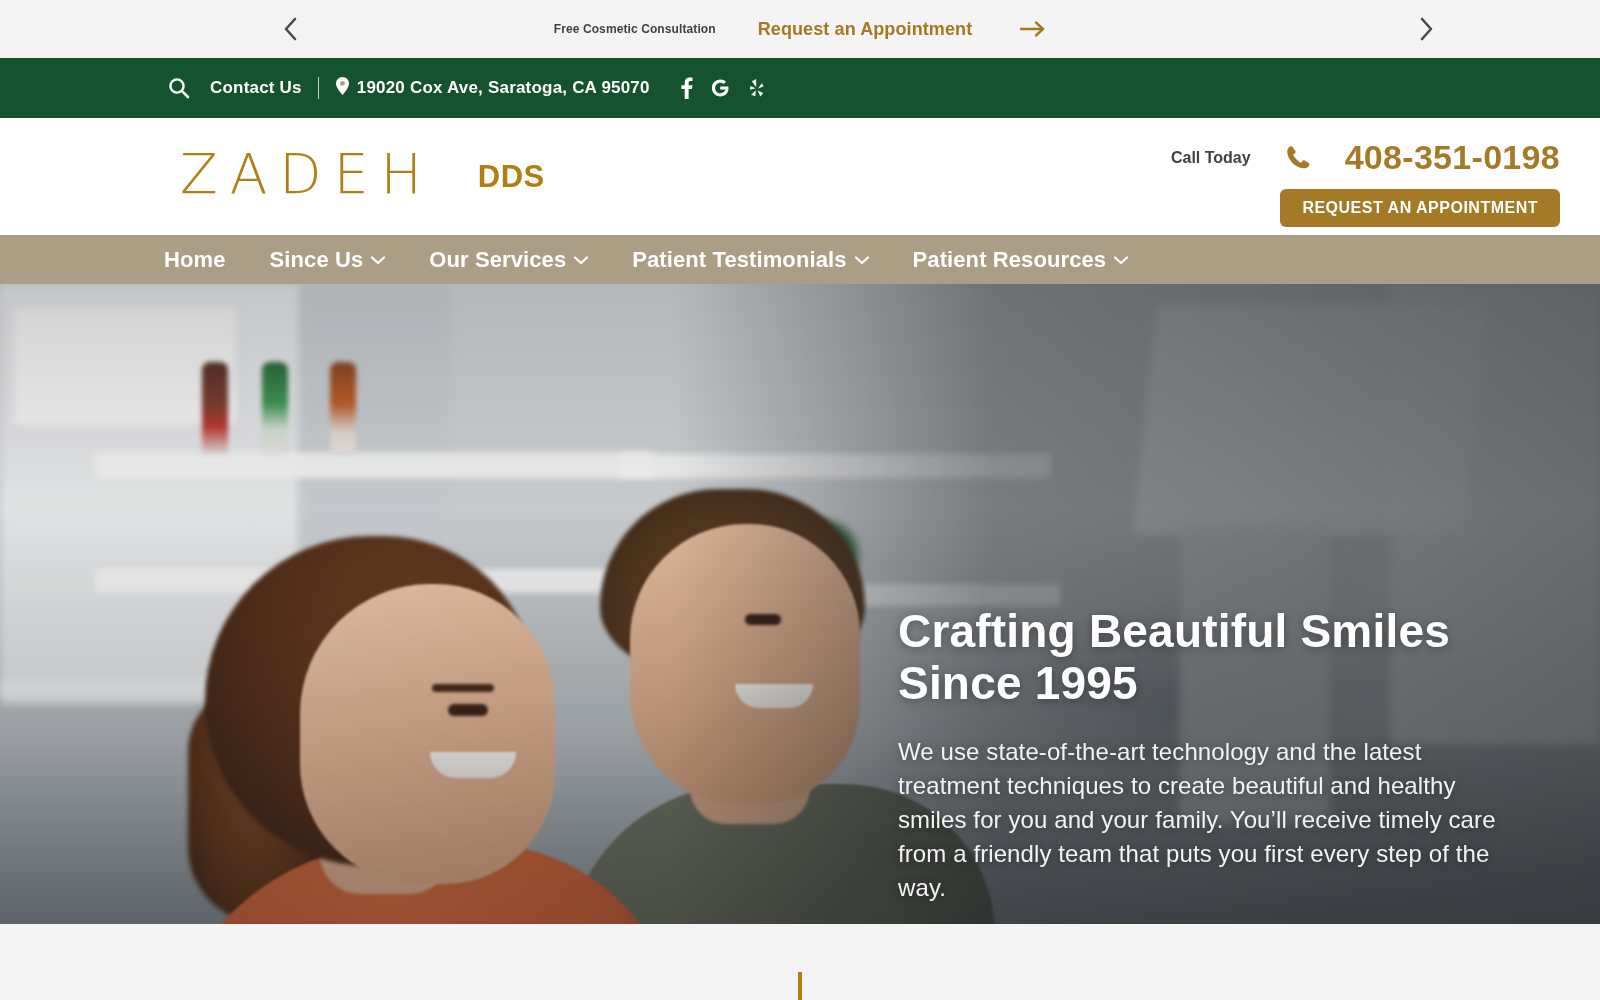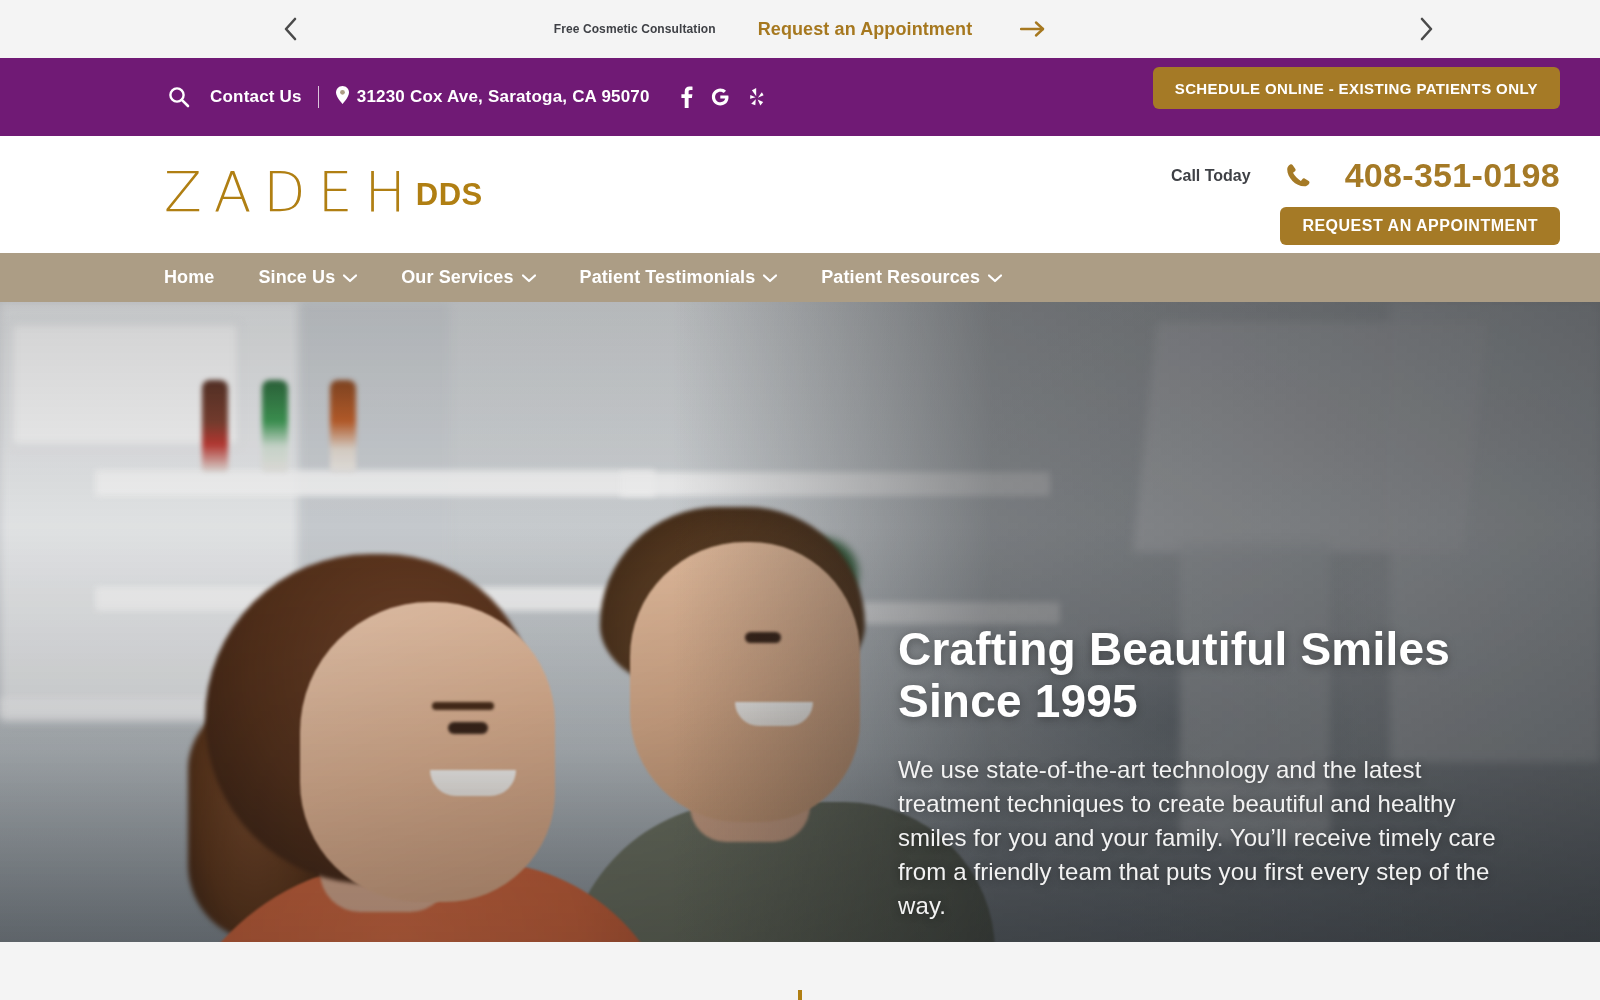--- a/index.html
+++ b/index.html
@@ -57,22 +57,22 @@
   }
   .promo-gold-arrow {
     color: #a6781f;
     display: flex;
     align-items: center;
     margin-left: 6px;
   }
 
   
   .util-bar {
-    height: 78px;
-    background: #701a75;
+    height: 60px;
+    background: #14532d;
     display: flex;
     align-items: center;
     padding: 0 0 0 168px;
     position: relative;
   }
   .util-left {
     display: flex;
     align-items: center;
     gap: 0px;
   }
@@ -138,25 +138,26 @@
   }
 
   
   .header-band {
     height: 117px;
     background: #ffffff;
     position: relative;
   }
   .logo {
     position: absolute;
-    left: 164px;
+    left: 180px;
     top: 30px;
     display: flex;
     align-items: flex-end;
     user-select: none;
+    gap: 46px;
   }
   .logo-word {
     font-size: 55px;
     font-weight: 300;
     letter-spacing: 12px;
     color: #b07f13;
     line-height: .95;
     font-family: "DejaVu Sans", sans-serif;
   }
   .logo-dds {
@@ -217,21 +218,21 @@
     background: #ac9d85;
     display: flex;
     align-items: center;
     padding-left: 164px;
   }
   .nav-item {
     display: flex;
     align-items: center;
     gap: 8px;
     color: #ffffff;
-    font-size: 18px;
+    font-size: 22px;
     font-weight: 700;
     margin-right: 44px;
     cursor: pointer;
     letter-spacing: .1px;
     white-space: nowrap;
   }
   .nav-item .caret { display: flex; align-items: center; margin-top: 2px; }
 
   
   .hero {
@@ -456,21 +457,21 @@
     </span>
     <span class="util-contact">Contact Us</span>
     <span class="util-divider"></span>
     <span class="util-address">
       <span>
         <svg width="15" height="20" viewBox="0 0 15 20" fill="none">
           <path d="M7.5 1 C3.9 1 1 3.9 1 7.5 C1 12.2 7.5 19 7.5 19 C7.5 19 14 12.2 14 7.5 C14 3.9 11.1 1 7.5 1 Z" fill="#ffffff"></path>
           <circle cx="7.5" cy="7.3" r="2.4" fill="#ac9d85"></circle>
         </svg>
       </span>
-      <span>31230 Cox Ave, Saratoga, CA 95070</span>
+      <span>19020 Cox Ave, Saratoga, CA 95070</span>
     </span>
     <span class="util-socials">
       <span class="social-icon">
         <svg width="13" height="22" viewBox="0 0 13 22" fill="none">
           <path d="M8.6 22 V12.1 H11.9 L12.4 8.3 H8.6 V5.9 C8.6 4.8 8.9 4.1 10.5 4.1 H12.5 V0.7 C12.2 0.7 11 0.6 9.6 0.6 C6.7 0.6 4.7 2.4 4.7 5.6 V8.3 H1.4 V12.1 H4.7 V22 Z" fill="#ffffff"></path>
         </svg>
       </span>
       <span class="social-icon">
         <svg width="22" height="22" viewBox="0 0 22 22" fill="none">
           <path d="M11.3 9.6 V12.6 H16.2 C15.9 14.1 14.5 16.3 11.3 16.3 C8.4 16.3 6.1 13.9 6.1 11 C6.1 8.1 8.4 5.7 11.3 5.7 C12.9 5.7 14 6.4 14.7 7 L17 4.8 C15.5 3.4 13.6 2.6 11.3 2.6 C6.6 2.6 2.9 6.3 2.9 11 C2.9 15.7 6.6 19.4 11.3 19.4 C16.2 19.4 19.5 16 19.5 11.2 C19.5 10.6 19.4 10.1 19.3 9.6 Z" fill="#ffffff"></path>
@@ -481,21 +482,20 @@
           <path d="M9.2 2.1 L9.2 10.2 L4.9 4.3 Z" fill="#ffffff"></path>
           <path d="M3.3 9.1 L8.6 11.2 L3.1 12.8 Z" fill="#ffffff"></path>
           <path d="M4.2 17.8 L8.8 13.2 L8.3 19.3 Z" fill="#ffffff"></path>
           <path d="M13.4 19.6 L10.6 13.4 L16.2 16 Z" fill="#ffffff"></path>
           <path d="M16.6 9.2 L10.8 11.8 L14.9 6.2 Z" fill="#ffffff"></path>
         </svg>
       </span>
     </span>
   </div>
 
-  <button class="schedule-btn">SCHEDULE ONLINE - EXISTING PATIENTS ONLY</button>
 </div>
 
 <div class="header-band">
   <div class="logo">
     <span class="logo-word">ZADEH</span>
     <span class="logo-dds">DDS</span>
   </div>
 
   <div class="header-right">
     <div class="call-row">

